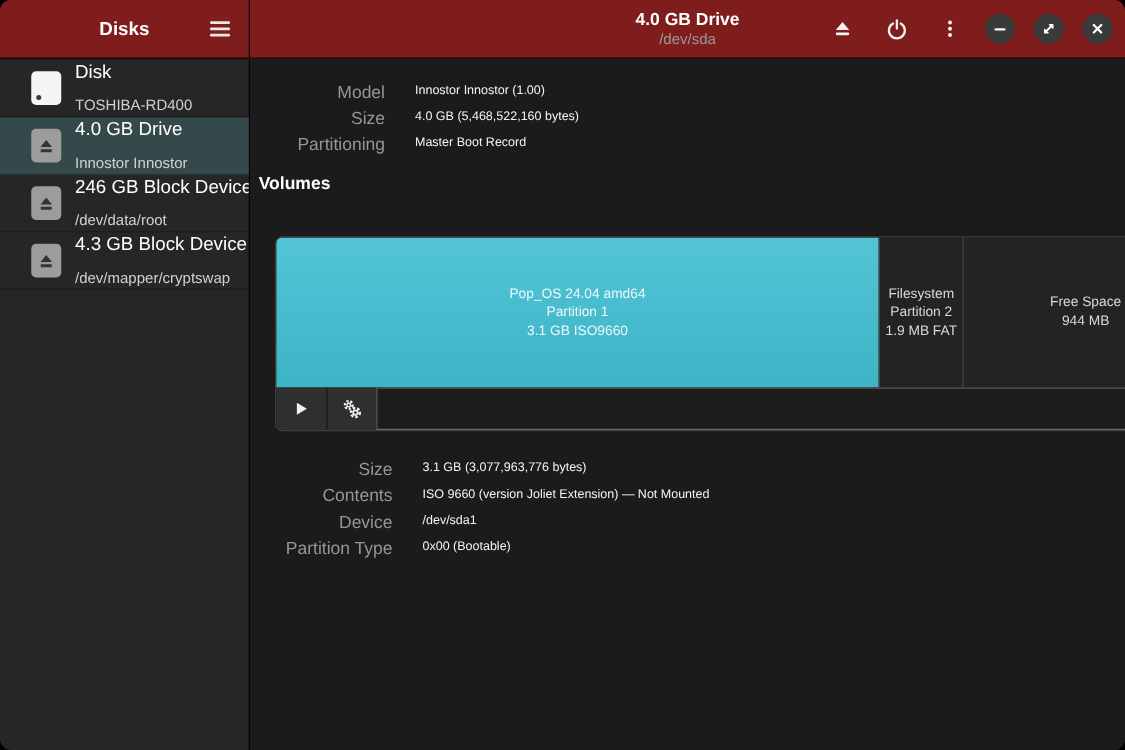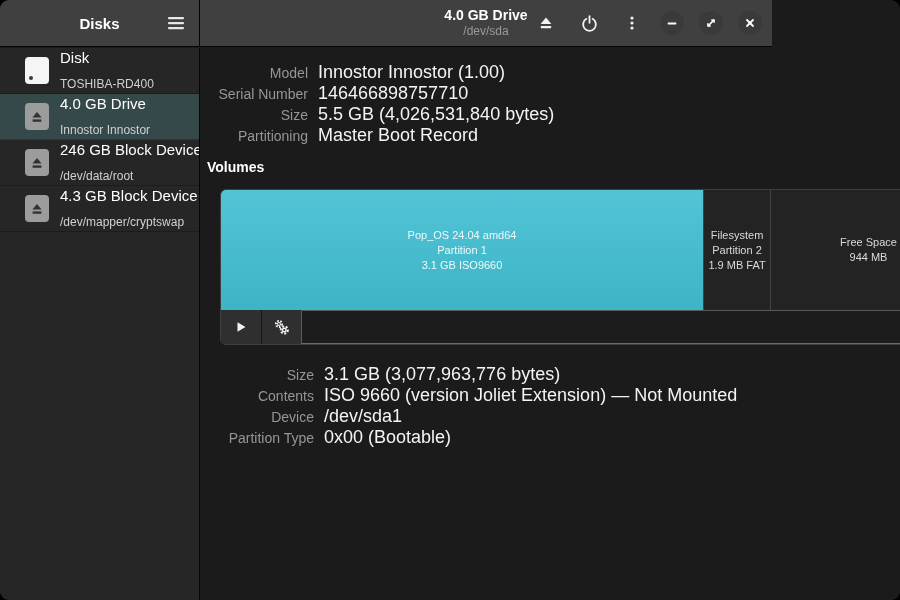--- a/index.html
+++ b/index.html
@@ -2,21 +2,21 @@
 <html style="--accent-top: #52c4d6; --accent-bottom: #3eb4c7; --destructive: #f9a8a8; --selected-row: #35494b;"><head>
 <meta charset="utf-8">
 <style>
   * { margin:0; padding:0; box-sizing:border-box; }
   html,body { background:#000; width:900px; height:600px; overflow:hidden; }
   body { font-family:"Liberation Sans","DejaVu Sans",sans-serif; -webkit-font-smoothing:antialiased; }
 
   .window { position:relative; width:900px; height:600px; border-radius:9px; overflow:hidden; background:#1b1b1b; }
 
   
-  .titlebar { position:absolute; top:0; left:0; width:772px; height:47px; display:flex; background:#404040; border-bottom:1px solid #060606;text-align:center; }
+  .titlebar { position:absolute; top:0; left:0; width:900px; height:47px; display:flex; background:#7f1d1d; border-bottom:1px solid #060606;text-align:center; }
   .sidebar-header { position:relative; width:200px; height:100%; border-right:1px solid #060606; flex:none; }
   .sidebar-title { position:absolute; left:0; right:0; top:0; bottom:0; display:flex; align-items:center; justify-content:center; color:#fff; font-weight:bold; font-size:15px; }
   .hamburger-btn { position:absolute; right:8px; top:50%; transform:translateY(-50%); width:30px; height:30px; border-radius:6px; display:flex; align-items:center; justify-content:center; cursor:pointer; }
   .main-header { position:relative; flex:1; height:100%; }
   .header-titles { position:absolute; left:0; right:0; top:0; bottom:0; display:flex; flex-direction:column; align-items:center; justify-content:center; pointer-events:none; }
   .header-title { color:#fff; font-weight:bold; font-size:14px; line-height:17px; }
   .header-subtitle { color:#9a9a9a; font-size:12px; line-height:15px; }
   .header-actions { position:absolute; right:10px; top:0; height:100%; display:flex; align-items:center; }
   .icon-btn { width:26px; height:26px; display:flex; align-items:center; justify-content:center; margin-right:17px; border-radius:6px; cursor:pointer; }
   .win-btn { width:24px; height:24px; border-radius:50%; background:#3a3a3a; display:flex; align-items:center; justify-content:center; margin-left:15px; cursor:pointer; }
@@ -31,21 +31,21 @@
   .side-icon.removable { background:#9c9c9c; display:flex; align-items:center; justify-content:center; }
   .side-text { margin-left:11px; display:flex; flex-direction:column; justify-content:center; overflow:hidden; }
   .side-title { color:#ffffff; font-size:15px; line-height:18px; white-space:nowrap; }
   .side-sub { color:#d0d0d0; font-size:12px; line-height:15px; white-space:nowrap;margin-top:10px; }
 
   
   .content { position:absolute; top:48px; left:201px; width:699px; height:552px; background:#1b1b1b; }
   .info-grid { margin:14px 0 0 6px; }
   .info-row { display:flex; height:21px; align-items:center; }
   .info-label { width:101px; text-align:right; color:#969696; font-size:14px; flex:none; }
-  .info-value { margin-left:10px; color:#f4f4f4; font-size:18px; white-space:nowrap; }
+  .info-value { margin-left:24px; color:#f4f4f4; font-size:10px; white-space:nowrap; }
 
   .volumes-heading { margin:13px 0 0 6px; color:#ffffff; font-weight:bold; font-size:14px; height:16px; }
 
   .volumes-frame { position:absolute; left:19px; top:141px; width:747px; border:1px solid #3f3f3f; border-radius:6px; overflow:hidden; background:#1e1e1e; }
   .part-row { display:flex; height:120px; }
   .part { display:flex; flex-direction:column; align-items:center; justify-content:center; text-align:center; cursor:pointer; }
   .part + .part { border-left:1px solid #434343; }
   .part.teal { background:linear-gradient(180deg, var(--accent-top,#52c4d6), var(--accent-bottom,#3eb4c7)); }
   .part.plain { background:#232323; }
   .part-line { font-size:11px; line-height:15px; color:#d9d9d9; }
@@ -178,26 +178,22 @@
   </div>
 
   <div class="content">
 
     <div class="info-grid">
       <div class="info-row">
         <span class="info-label">Model</span>
         <span class="info-value">Innostor Innostor (1.00)</span>
       </div>
       <div class="info-row">
-        <span class="info-label">Serial Number</span>
-        <span class="info-value">146466898757710</span>
-      </div>
-      <div class="info-row">
         <span class="info-label">Size</span>
-        <span class="info-value">5.5 GB (4,026,531,840 bytes)</span>
+        <span class="info-value">4.0 GB (5,468,522,160 bytes)</span>
       </div>
       <div class="info-row">
         <span class="info-label">Partitioning</span>
         <span class="info-value">Master Boot Record</span>
       </div>
     </div>
 
     <div class="volumes-heading">Volumes</div>
 
     <div class="volumes-frame">

